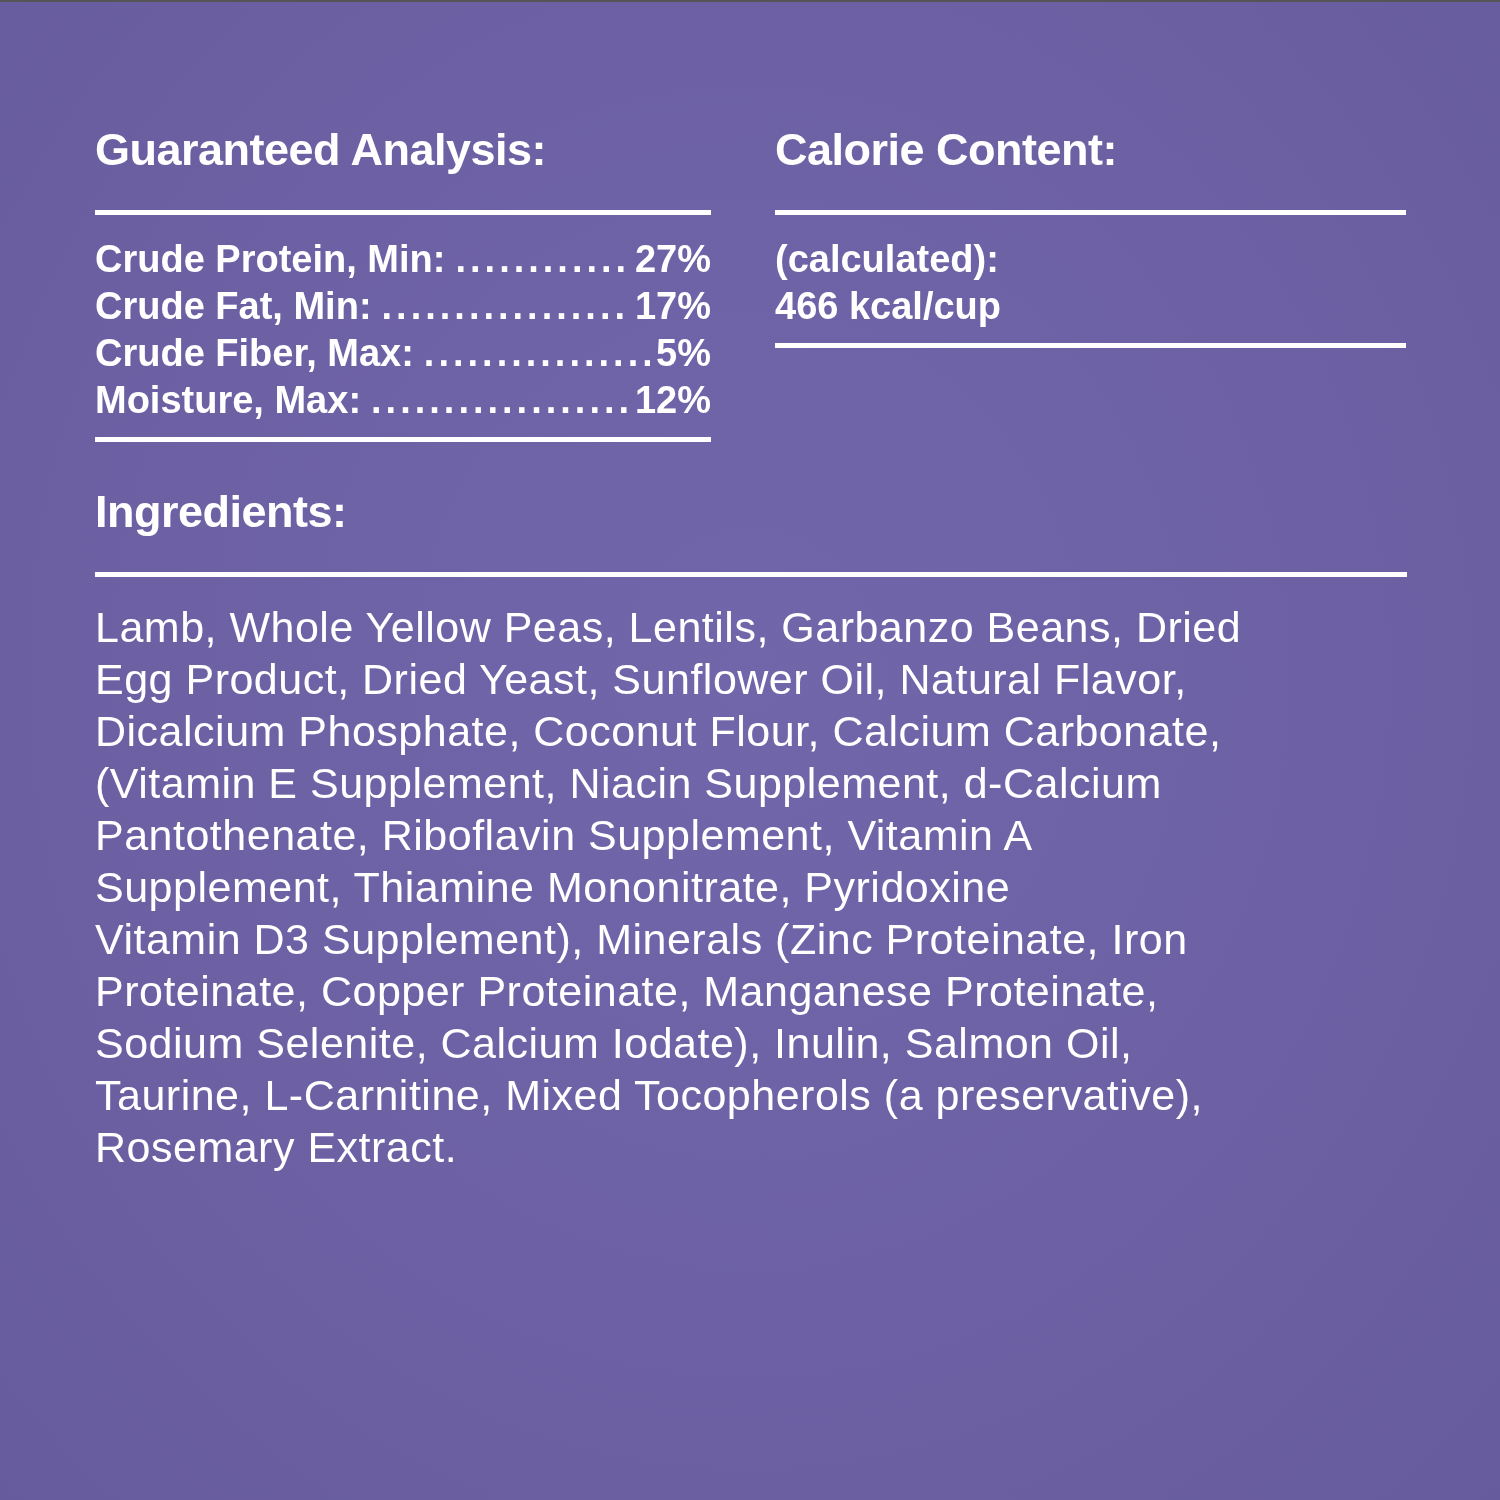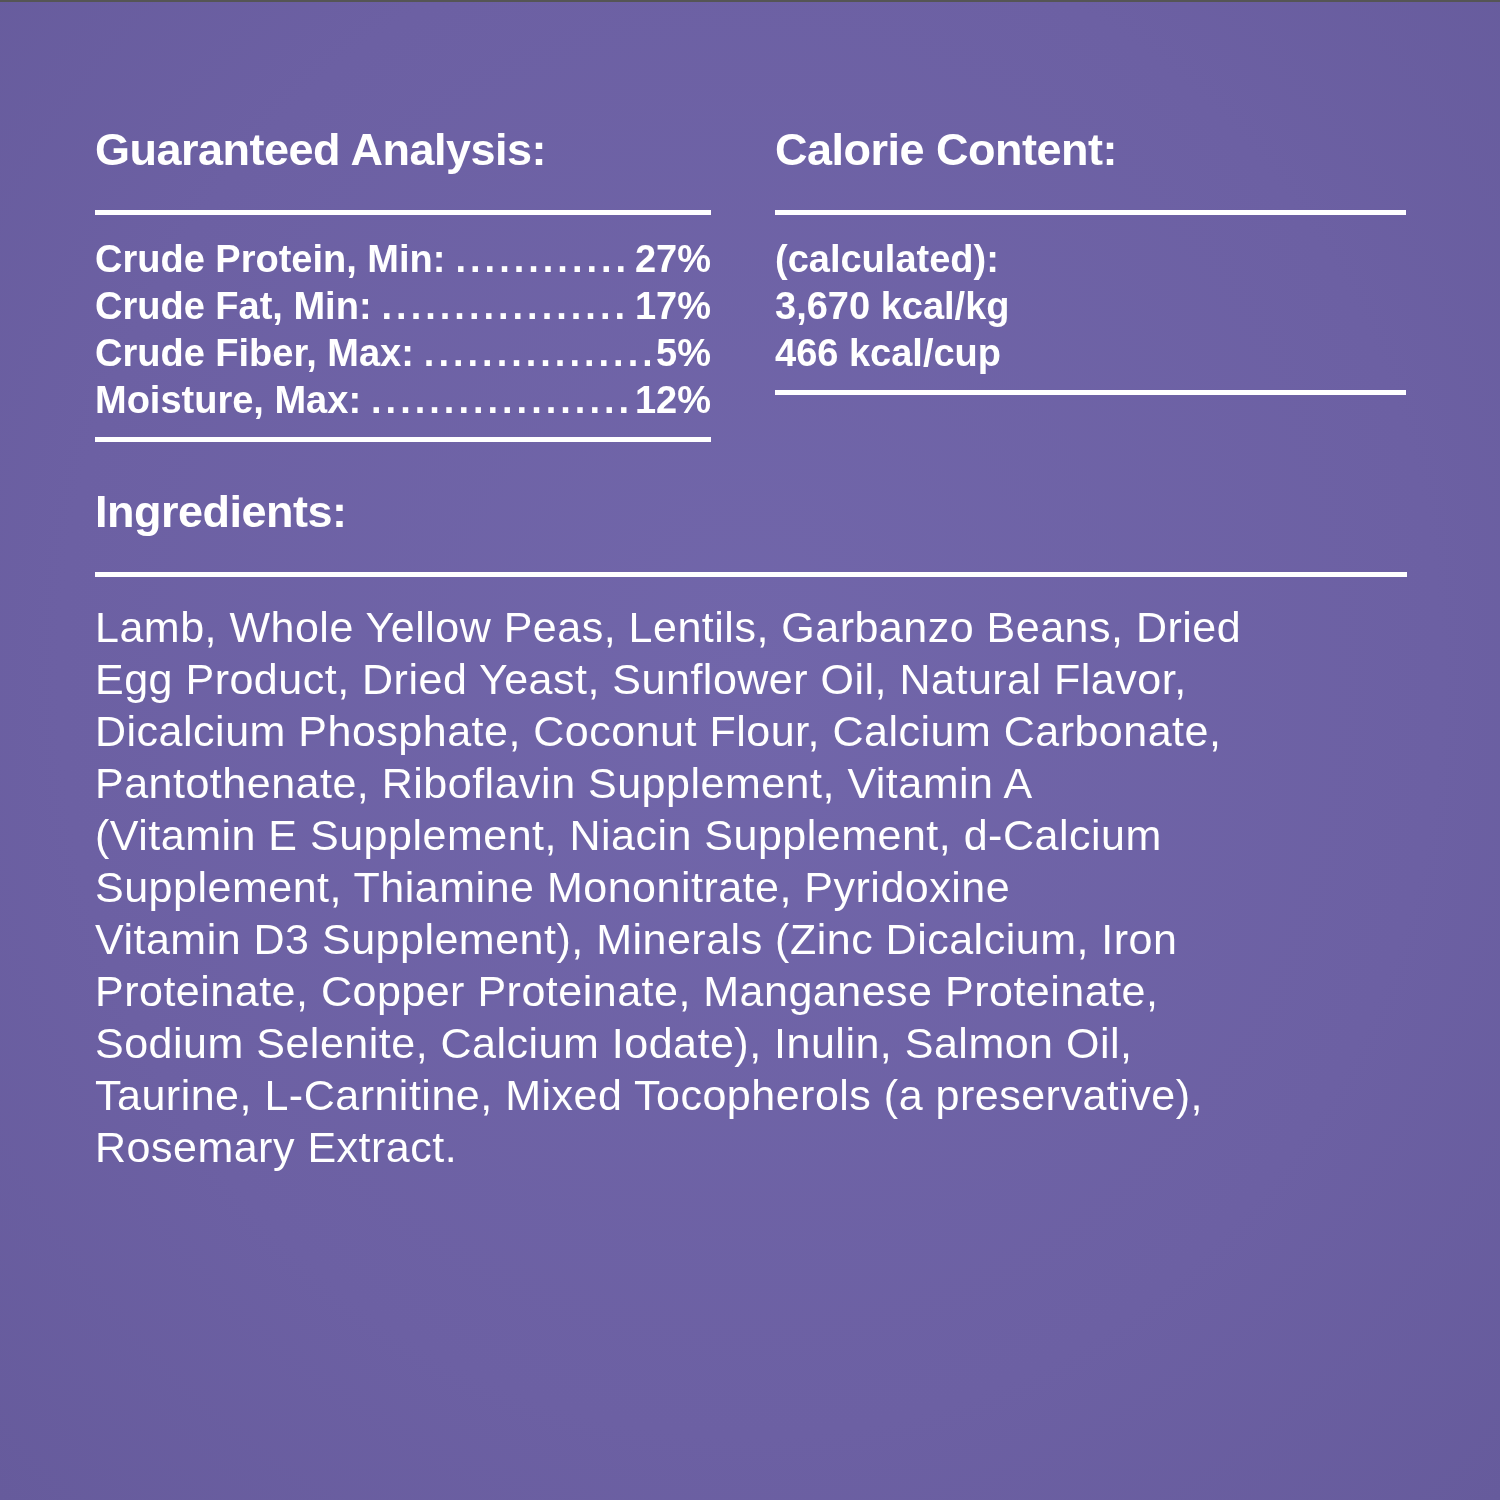--- a/index.html
+++ b/index.html
@@ -114,39 +114,38 @@
 
     <div class="rule rule-bottom"></div>
   </section>
 
   <section class="col col-right">
     <h2 class="section-title">Calorie Content:</h2>
     <div class="rule"></div>
 
     <div class="calorie-lines">
       <div class="calorie-line">(calculated):</div>
-      <div class="calorie-line">3,670 kcal/kg</div>
       <div class="calorie-line">466 kcal/cup</div>
     </div>
 
     <div class="rule rule-bottom"></div>
   </section>
 
   <section class="ingredients-section">
     <h2 class="section-title">Ingredients:</h2>
     <div class="rule ingredients-rule"></div>
 
     <div class="ingredients-body">
       <div class="ingredient-line">Lamb, Whole Yellow Peas, Lentils, Garbanzo Beans, Dried</div>
       <div class="ingredient-line">Egg Product, Dried Yeast, Sunflower Oil, Natural Flavor,</div>
       <div class="ingredient-line">Dicalcium Phosphate, Coconut Flour, Calcium Carbonate,</div>
+      <div class="ingredient-line">(Vitamin E Supplement, Niacin Supplement, d-Calcium</div>
       <div class="ingredient-line">Pantothenate, Riboflavin Supplement, Vitamin A</div>
-      <div class="ingredient-line">(Vitamin E Supplement, Niacin Supplement, d-Calcium</div>
       <div class="ingredient-line">Supplement, Thiamine Mononitrate, Pyridoxine</div>
-      <div class="ingredient-line">Vitamin D3 Supplement), Minerals (Zinc Dicalcium, Iron</div>
+      <div class="ingredient-line">Vitamin D3 Supplement), Minerals (Zinc Proteinate, Iron</div>
       <div class="ingredient-line">Proteinate, Copper Proteinate, Manganese Proteinate,</div>
       <div class="ingredient-line">Sodium Selenite, Calcium Iodate), Inulin, Salmon Oil,</div>
       <div class="ingredient-line">Taurine, L-Carnitine, Mixed Tocopherols (a preservative),</div>
       <div class="ingredient-line">Rosemary Extract.</div>
     </div>
   </section>
 
 </div>
 
 </body></html>

